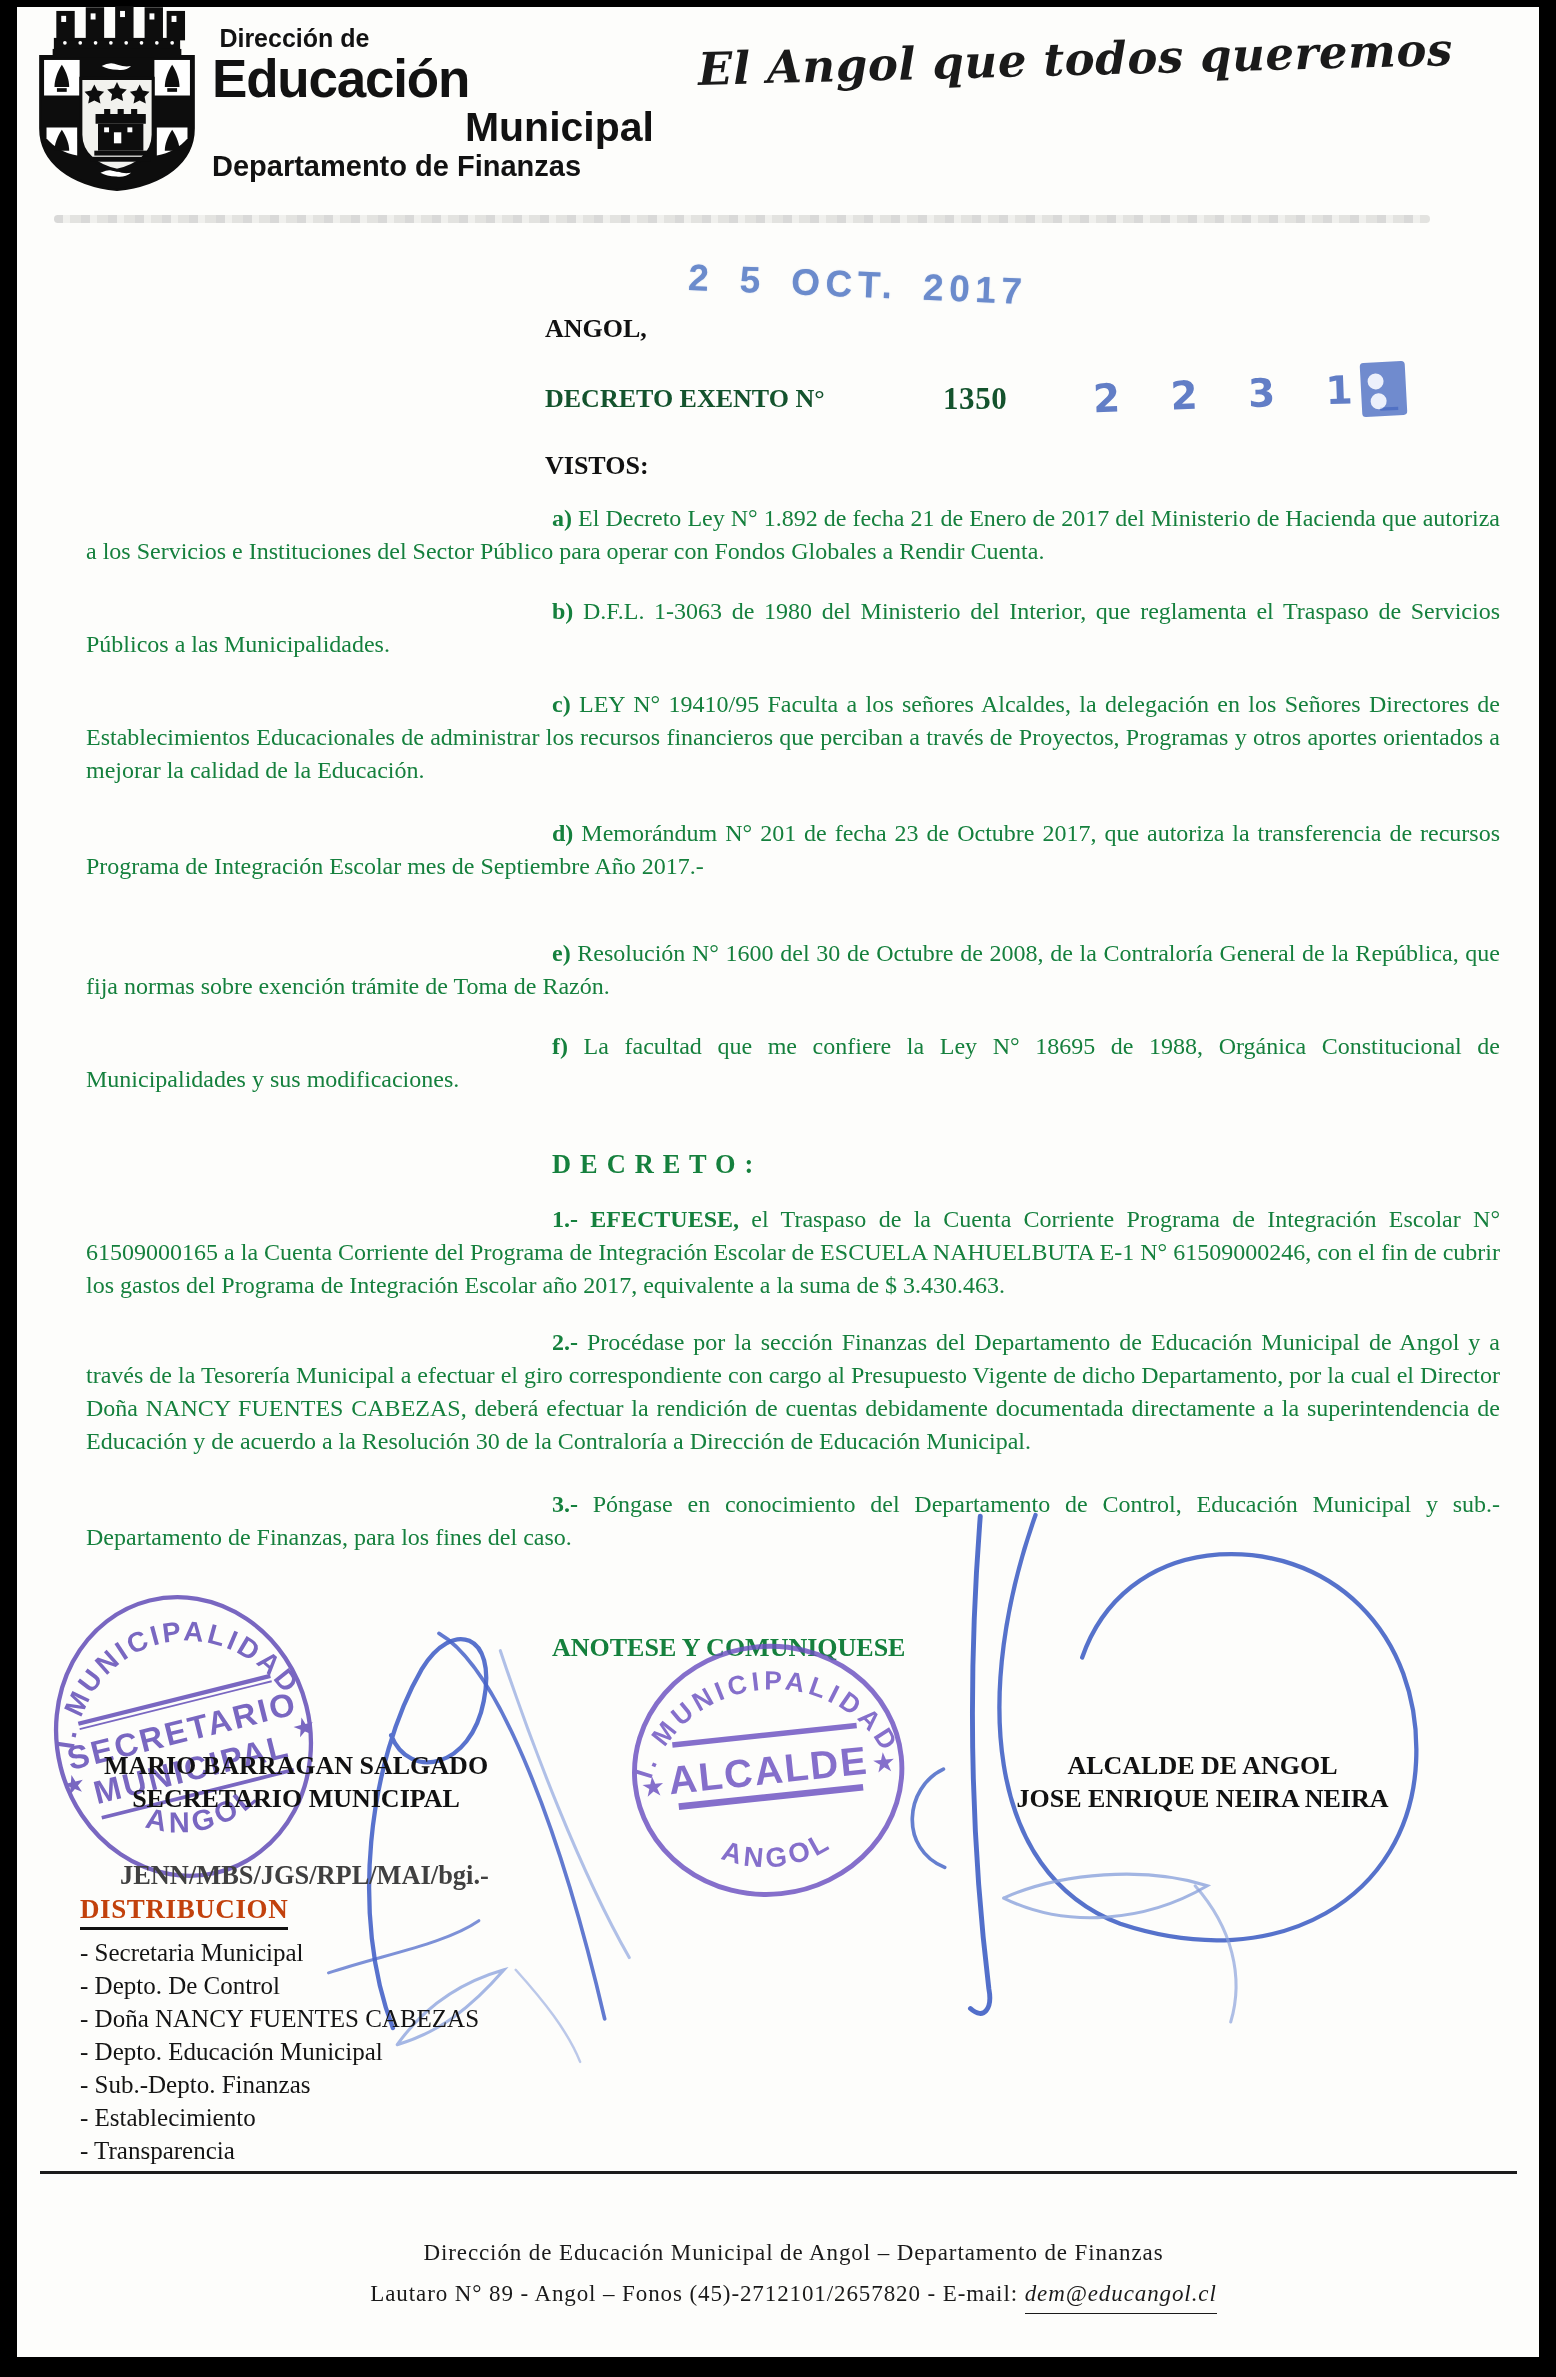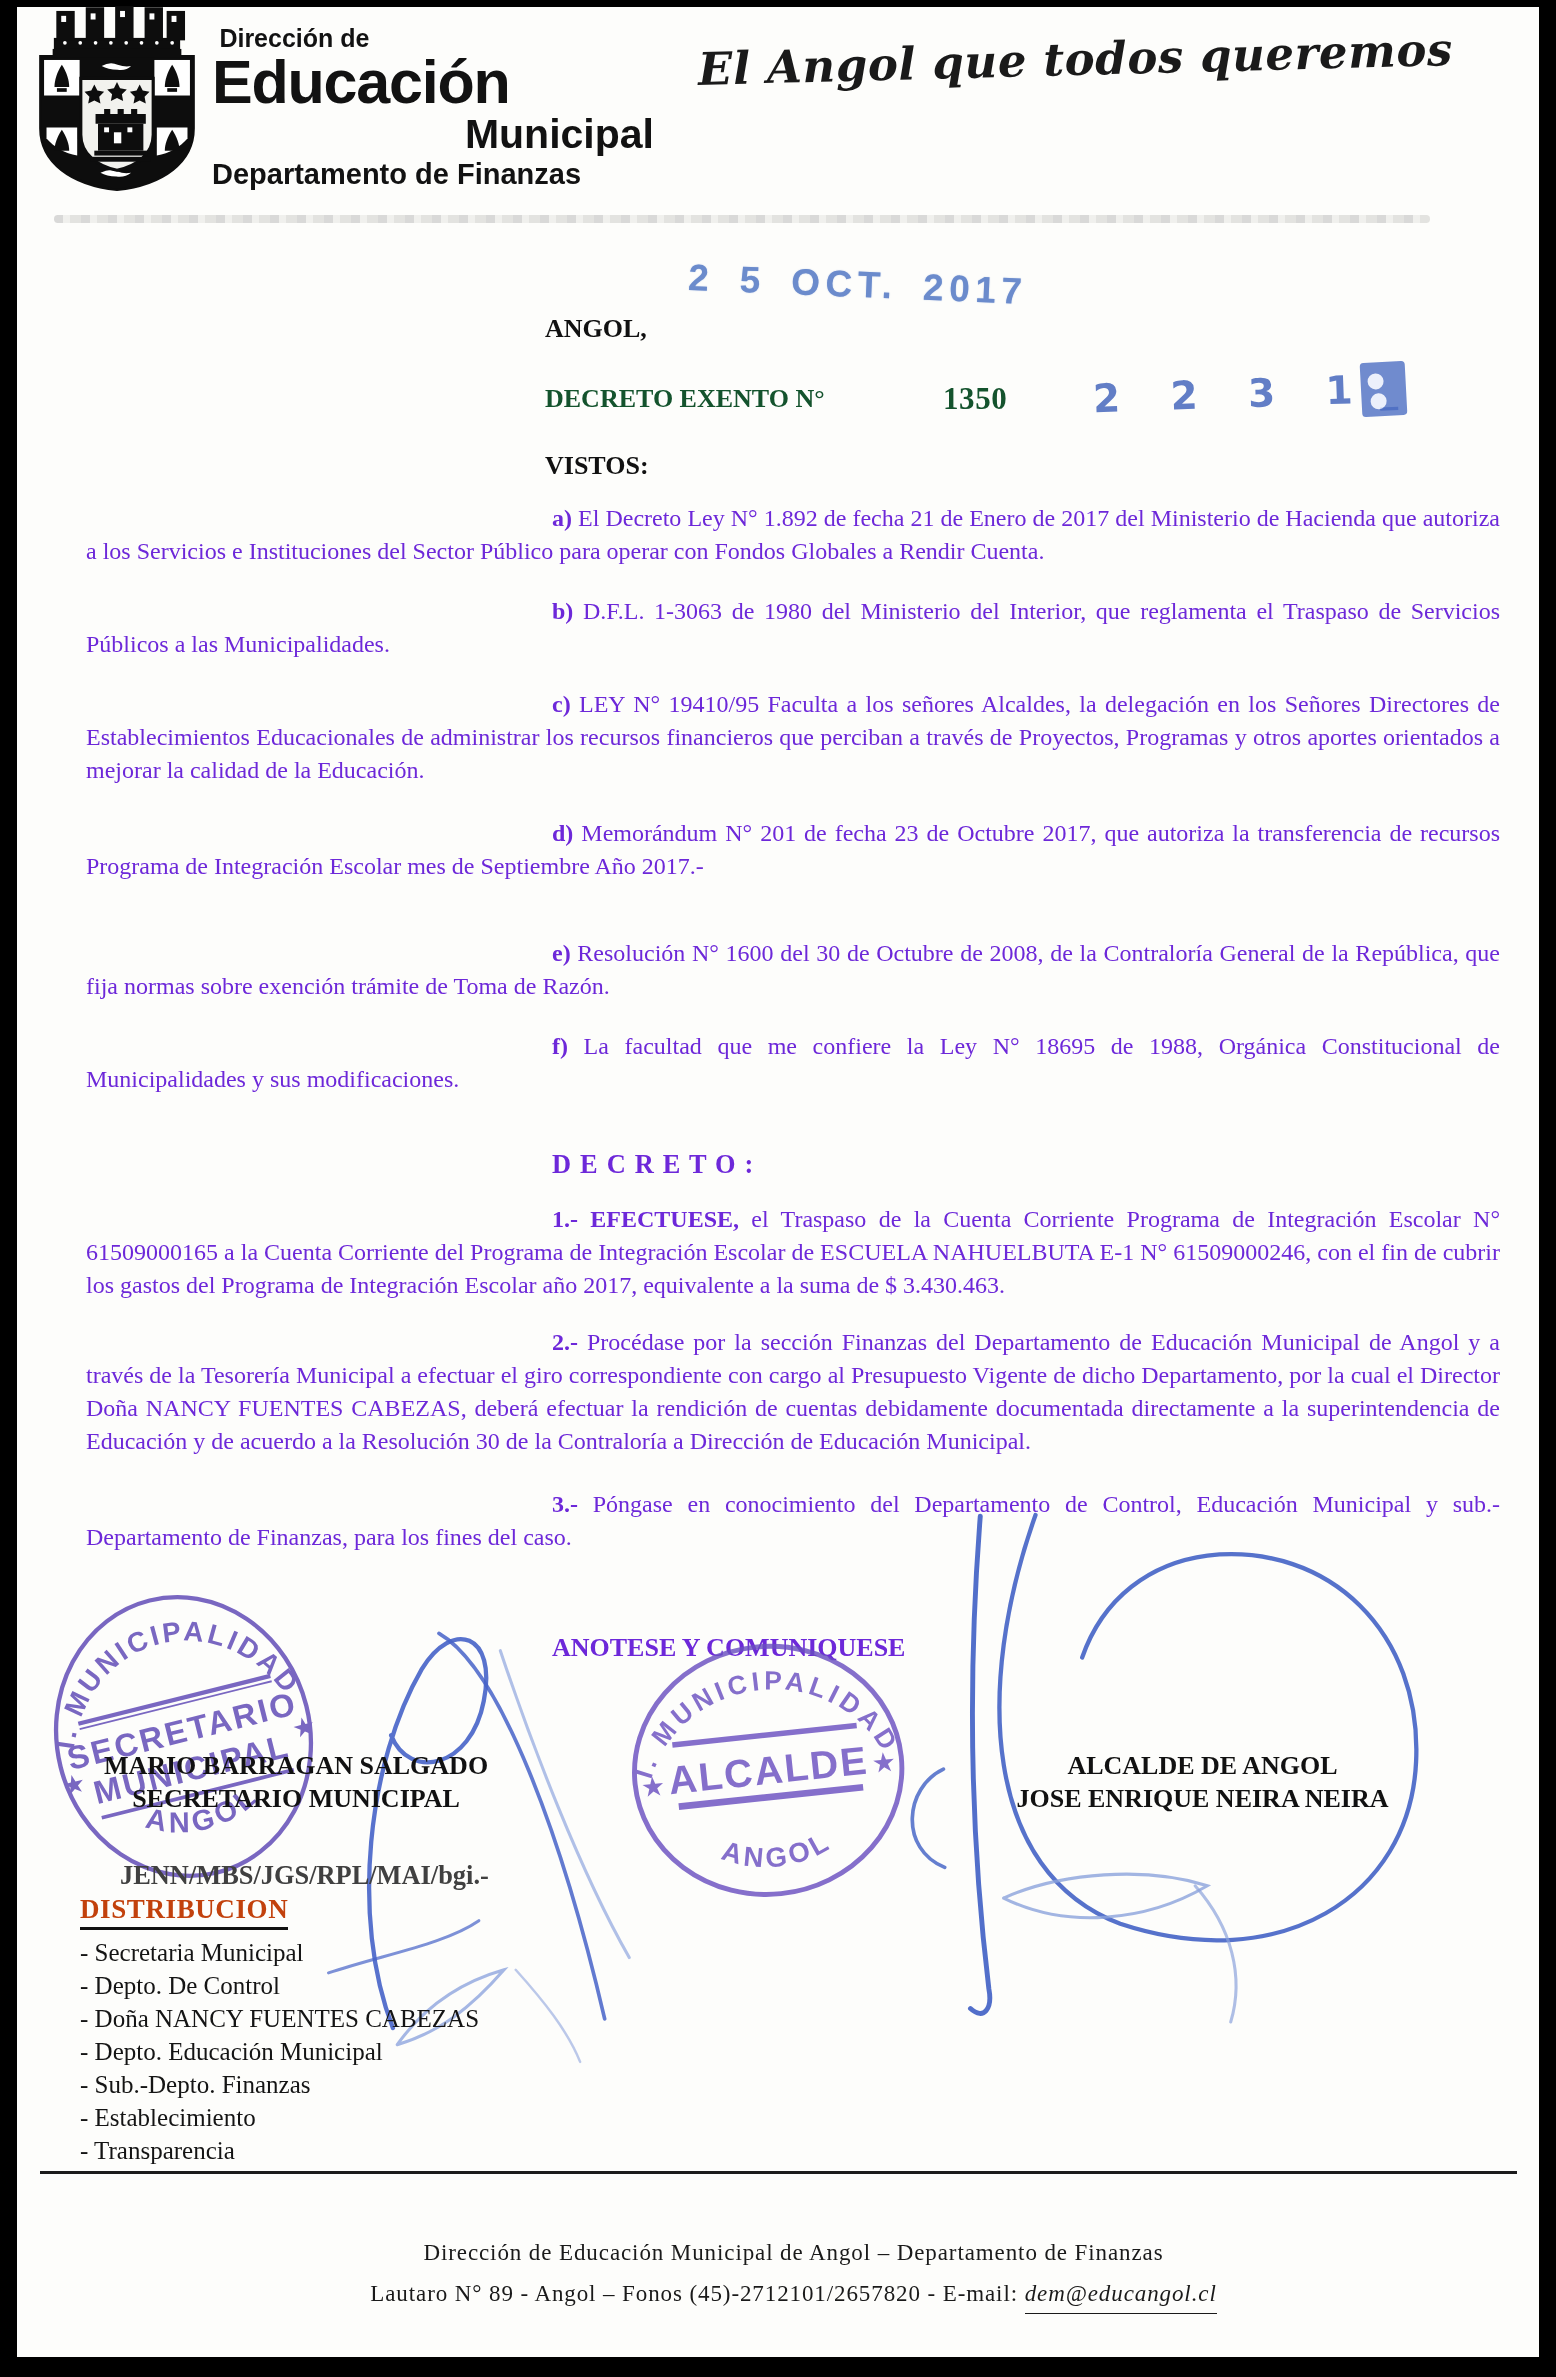--- a/index.html
+++ b/index.html
@@ -5,21 +5,21 @@
   html,body{margin:0;padding:0;background:#000;}
   .canvas{position:relative;width:1556px;height:2377px;background:#000;overflow:hidden;
           font-family:"Liberation Serif", serif;}
   .paper{position:absolute;left:17px;top:7.4px;width:1522px;height:2350px;background:#fdfdfb;}
 
   
   .crest{position:absolute;left:4.9px;top:-1.2px;width:190px;height:187px;}
   .orgblock{position:absolute;left:195px;top:17px;width:442px;color:#121212;
             font-family:"Liberation Sans", sans-serif;font-weight:bold;}
   .org1{font-size:25px;margin-left:7.4px;letter-spacing:0px;}
-  .org2{font-size:61px;line-height:.98;letter-spacing:-1.2px;}
+  .org2{font-size:53px;line-height:.98;letter-spacing:-1.2px;}
   .org3{font-size:41px;text-align:right;line-height:1.0;margin-top:1.2px;}
   .org4{font-size:29px;letter-spacing:0px;margin-top:2.5px;}
   .tagline{position:absolute;right:86px;top:26px;font-family:"DejaVu Serif", serif;
            font-style:italic;font-size:45px;color:#1a1a1a;transform:rotate(-1.5deg);
            letter-spacing:0.6px;font-weight:bold;}
   .artifact{position:absolute;left:37px;top:208px;width:1376px;height:8px;opacity:.55;
             background:repeating-linear-gradient(90deg,#bdbdbd 0 8.6px,#e6e6e2 8.6px 16px,#cfcfca 16px 27px);
             filter:blur(0.7px);border-radius:3.7px;}
 
   
@@ -35,21 +35,21 @@
   .ministamp i.d1{left:7.4px;top:11px;}
   .ministamp i.d2{left:8.6px;top:31px;}
 
   
   .city{position:absolute;left:528px;top:307px;font-weight:bold;font-size:26px;color:#111;}
   .decrow{position:absolute;left:528px;top:377px;font-weight:bold;font-size:26px;color:#14532d;}
   .decnum{position:absolute;left:398px;top:-3.7px;font-size:31px;letter-spacing:0.6px;}
   .vistos{position:absolute;left:528px;top:444px;font-weight:bold;font-size:26px;color:#111;}
 
   .bodytext{position:absolute;left:69px;top:495px;width:1414px;font-size:24px;line-height:33px;
-            color:#6d28d9;text-align:justify;}
+            color:#15803d;text-align:justify;}
   .bodytext p{margin:0;text-indent:466px;}
   .lead{font-weight:bold;}
   .mb44{margin-bottom:27px !important;}
   .mb48{margin-bottom:29.5px !important;}
   .mb84{margin-bottom:52px !important;}
   .mb88{margin-bottom:54px !important;}
   .mb36{margin-bottom:22px !important;}
   .mb40{margin-bottom:24.6px !important;}
   .mb126{margin-bottom:77px !important;}
   .decheading{font-weight:bold;font-size:26.4px;letter-spacing:1.2px;}

